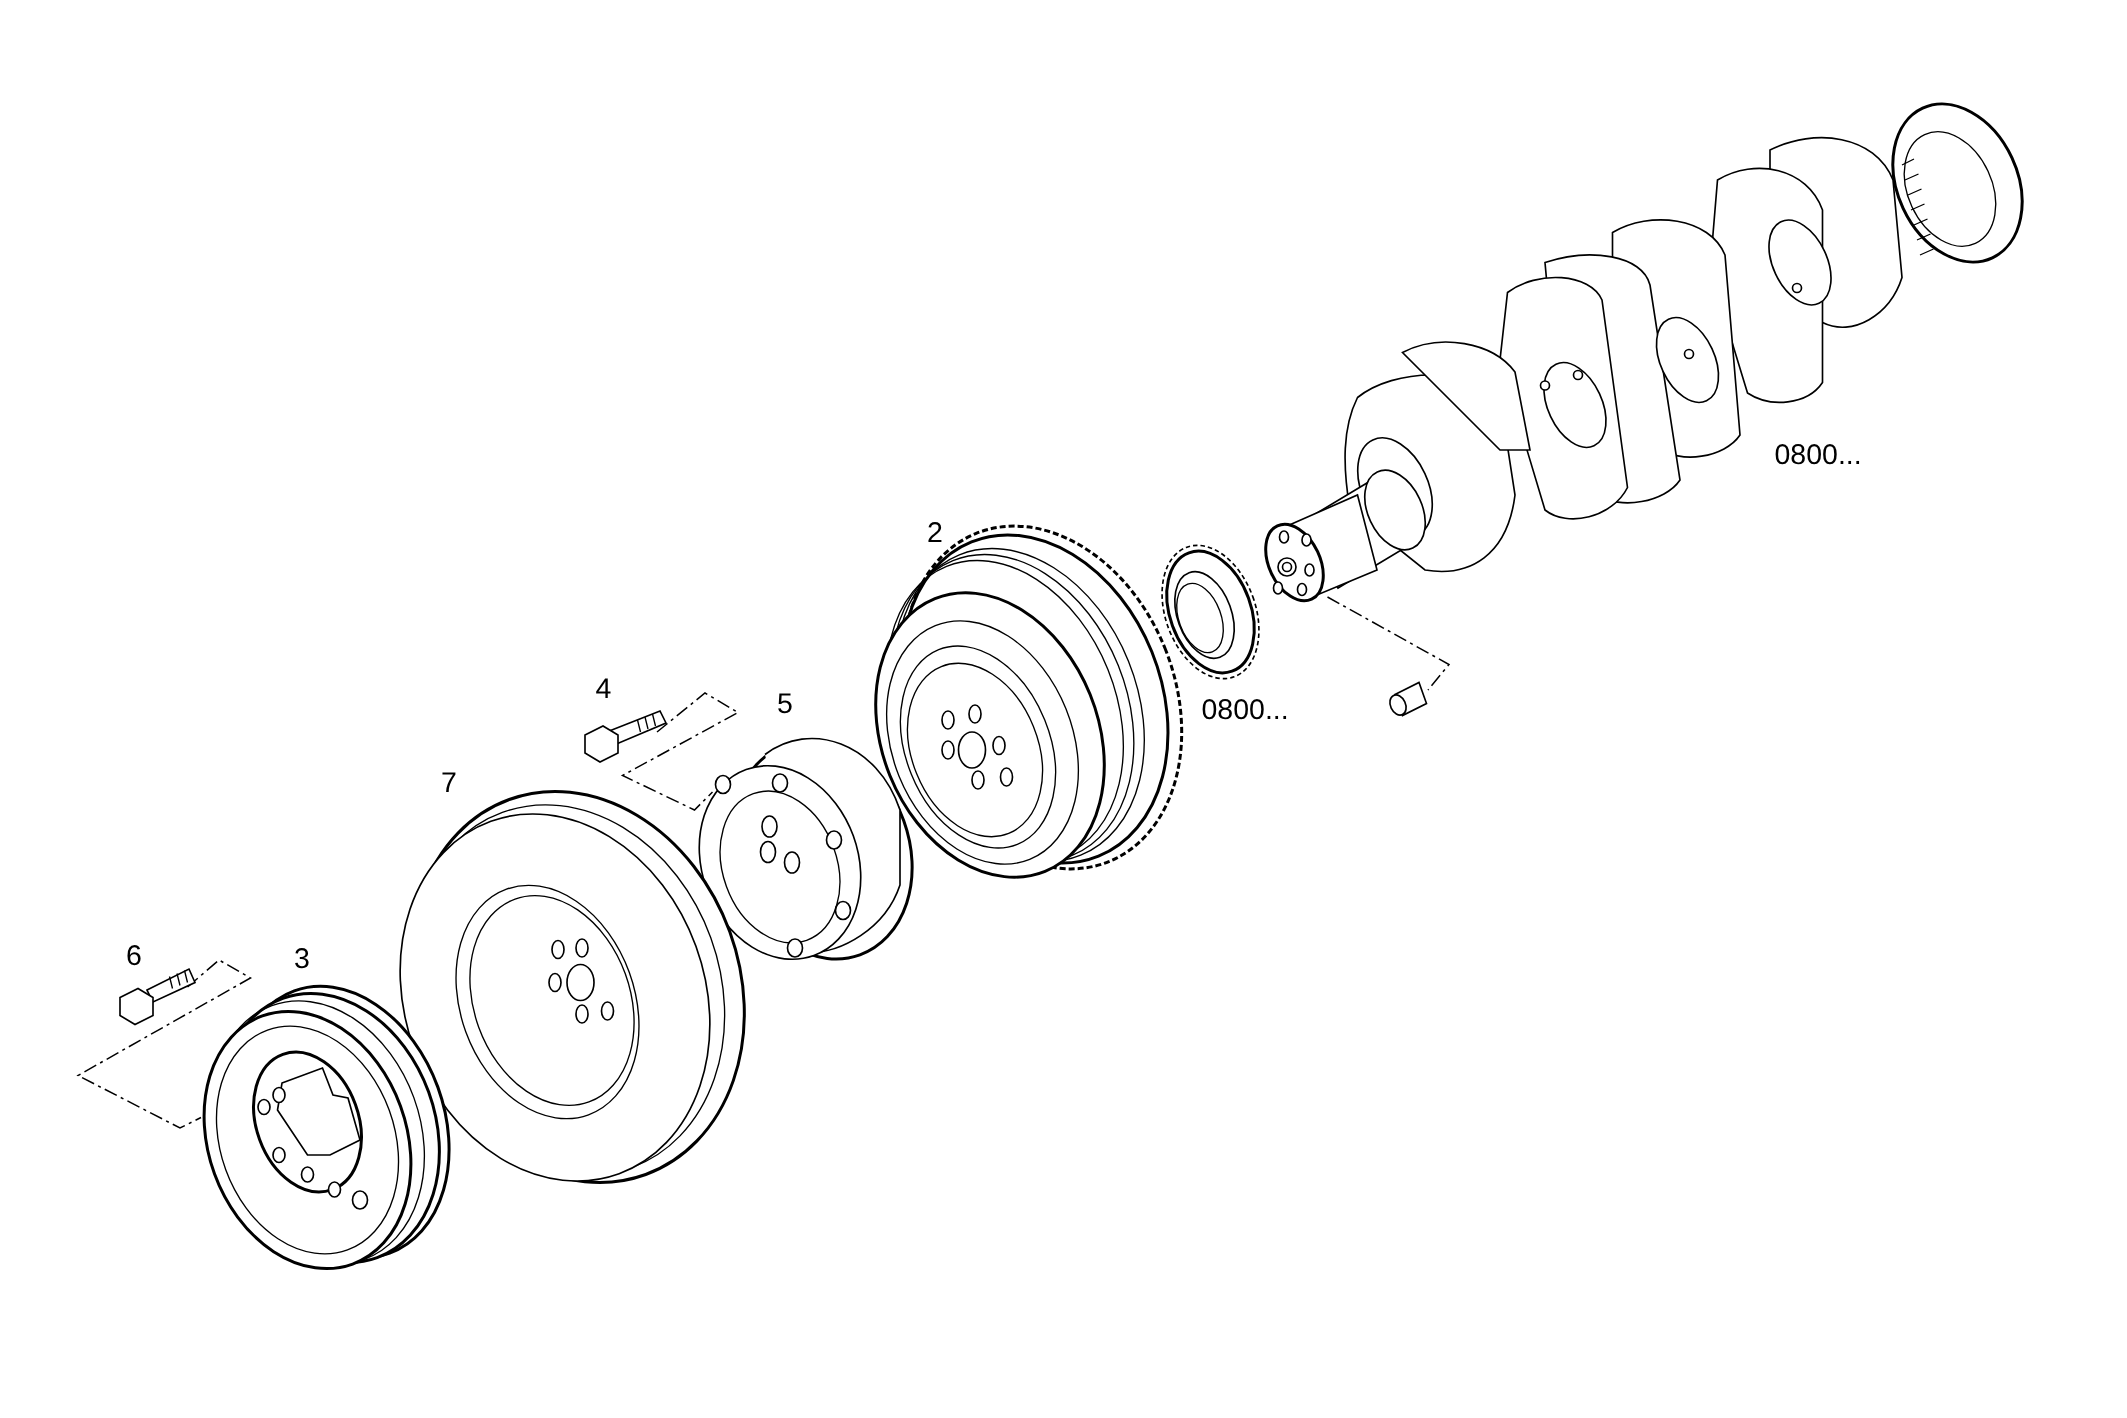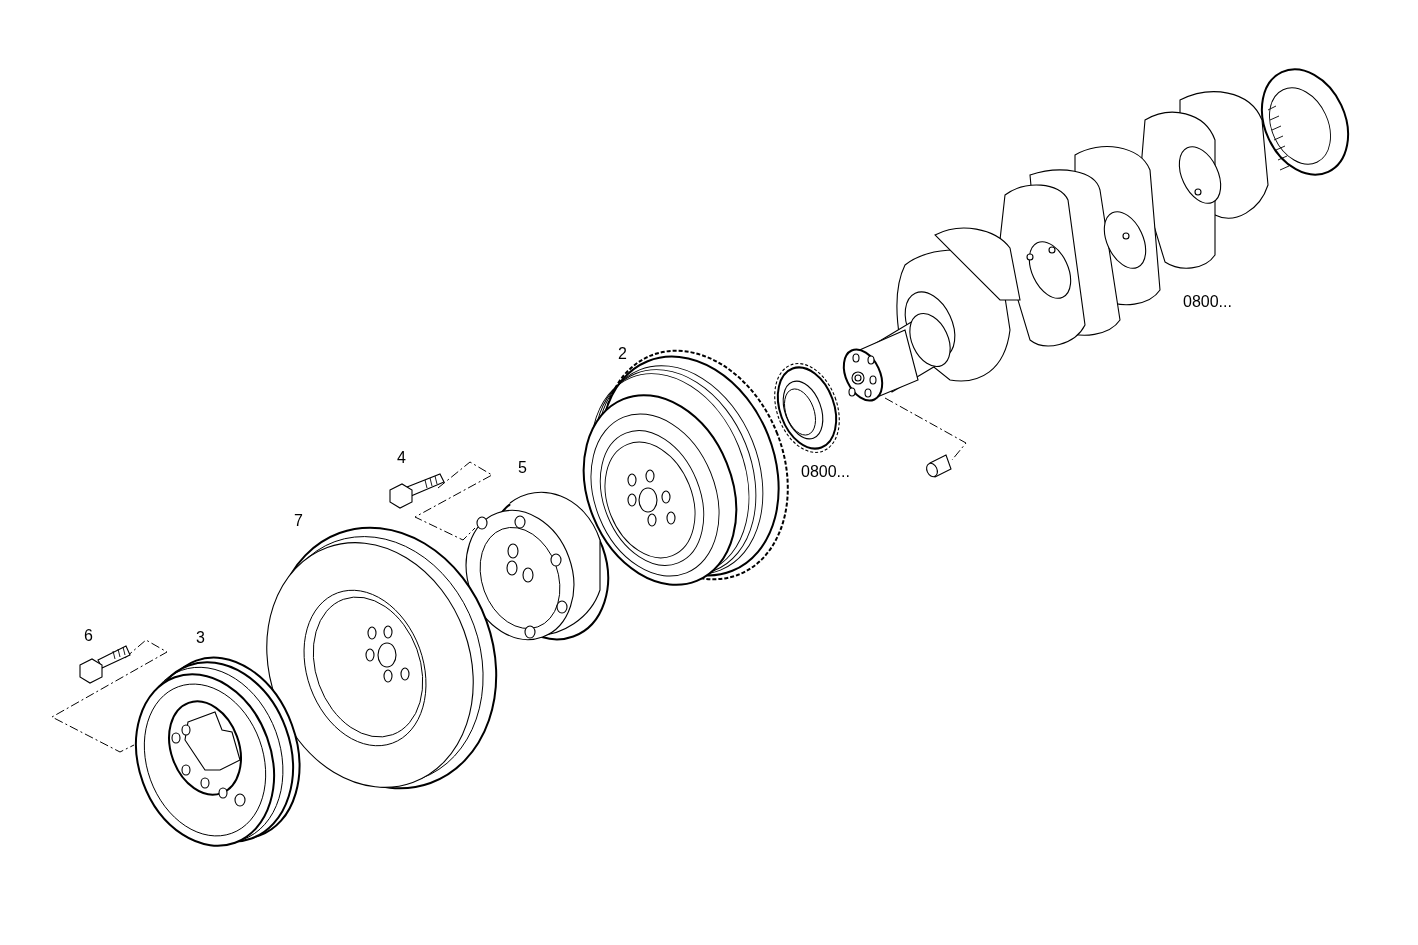--- a/index.html
+++ b/index.html
@@ -1,20 +1,20 @@
 <!DOCTYPE html>
 <html><head>
 <meta charset="utf-8">
 <style>
   html, body { margin: 0; padding: 0; background: #ffffff; }
   body { width: 1418px; height: 945px; overflow: hidden; position: relative; font-family: "Liberation Sans", sans-serif; }
   #canvas { position: absolute; left: 0; top: 0; width: 1418px; height: 945px; }
   .label {
     position: absolute; font-family: "Liberation Sans", sans-serif;
-    font-size: 16px; color: #000; line-height: 1; white-space: nowrap;
+    font-size: 19px; color: #000; line-height: 1; white-space: nowrap;
     cursor: pointer;
   }
   svg .ln { fill: #fff; stroke: #000; stroke-width: 1.1; }
   svg .lnb { fill: #fff; stroke: #000; stroke-width: 2; }
   svg .thin { fill: none; stroke: #000; stroke-width: 0.9; }
   svg .dash { fill: none; stroke: #000; stroke-width: 1; stroke-dasharray: 9 3 2 3; }
   svg .hole { fill: #fff; stroke: #000; stroke-width: 1.1; }
 </style>
 </head>
 <body>

